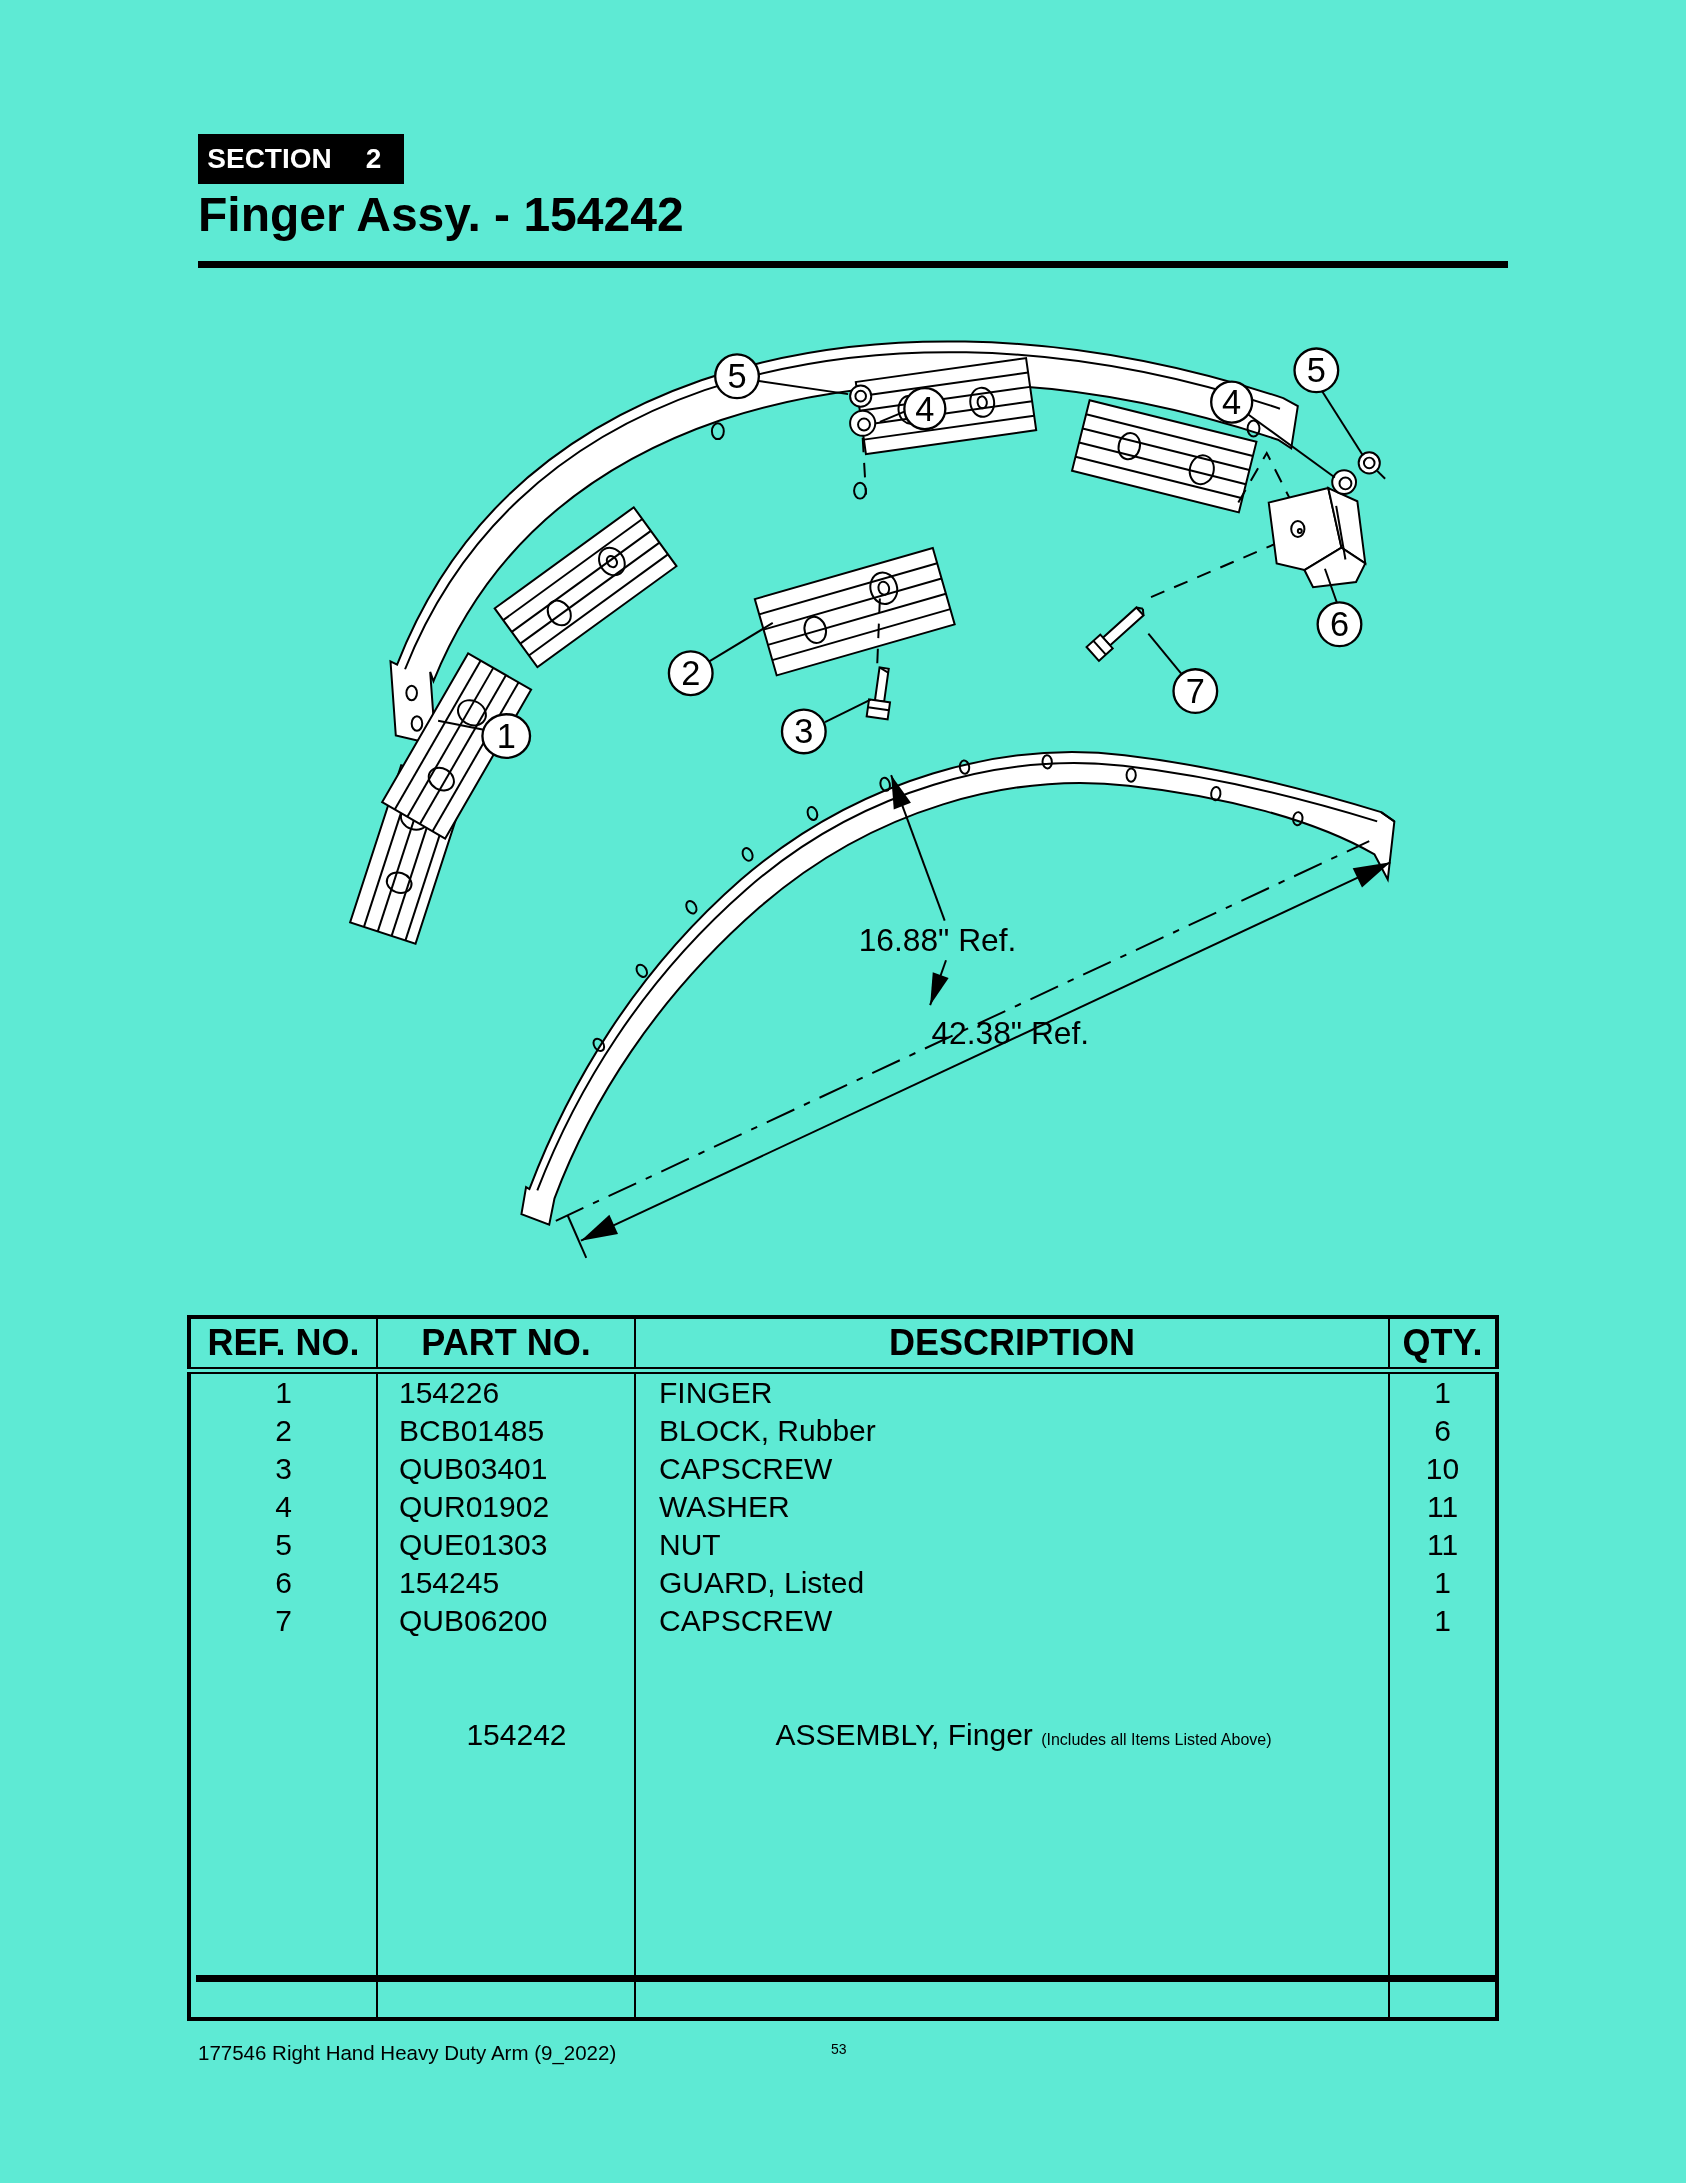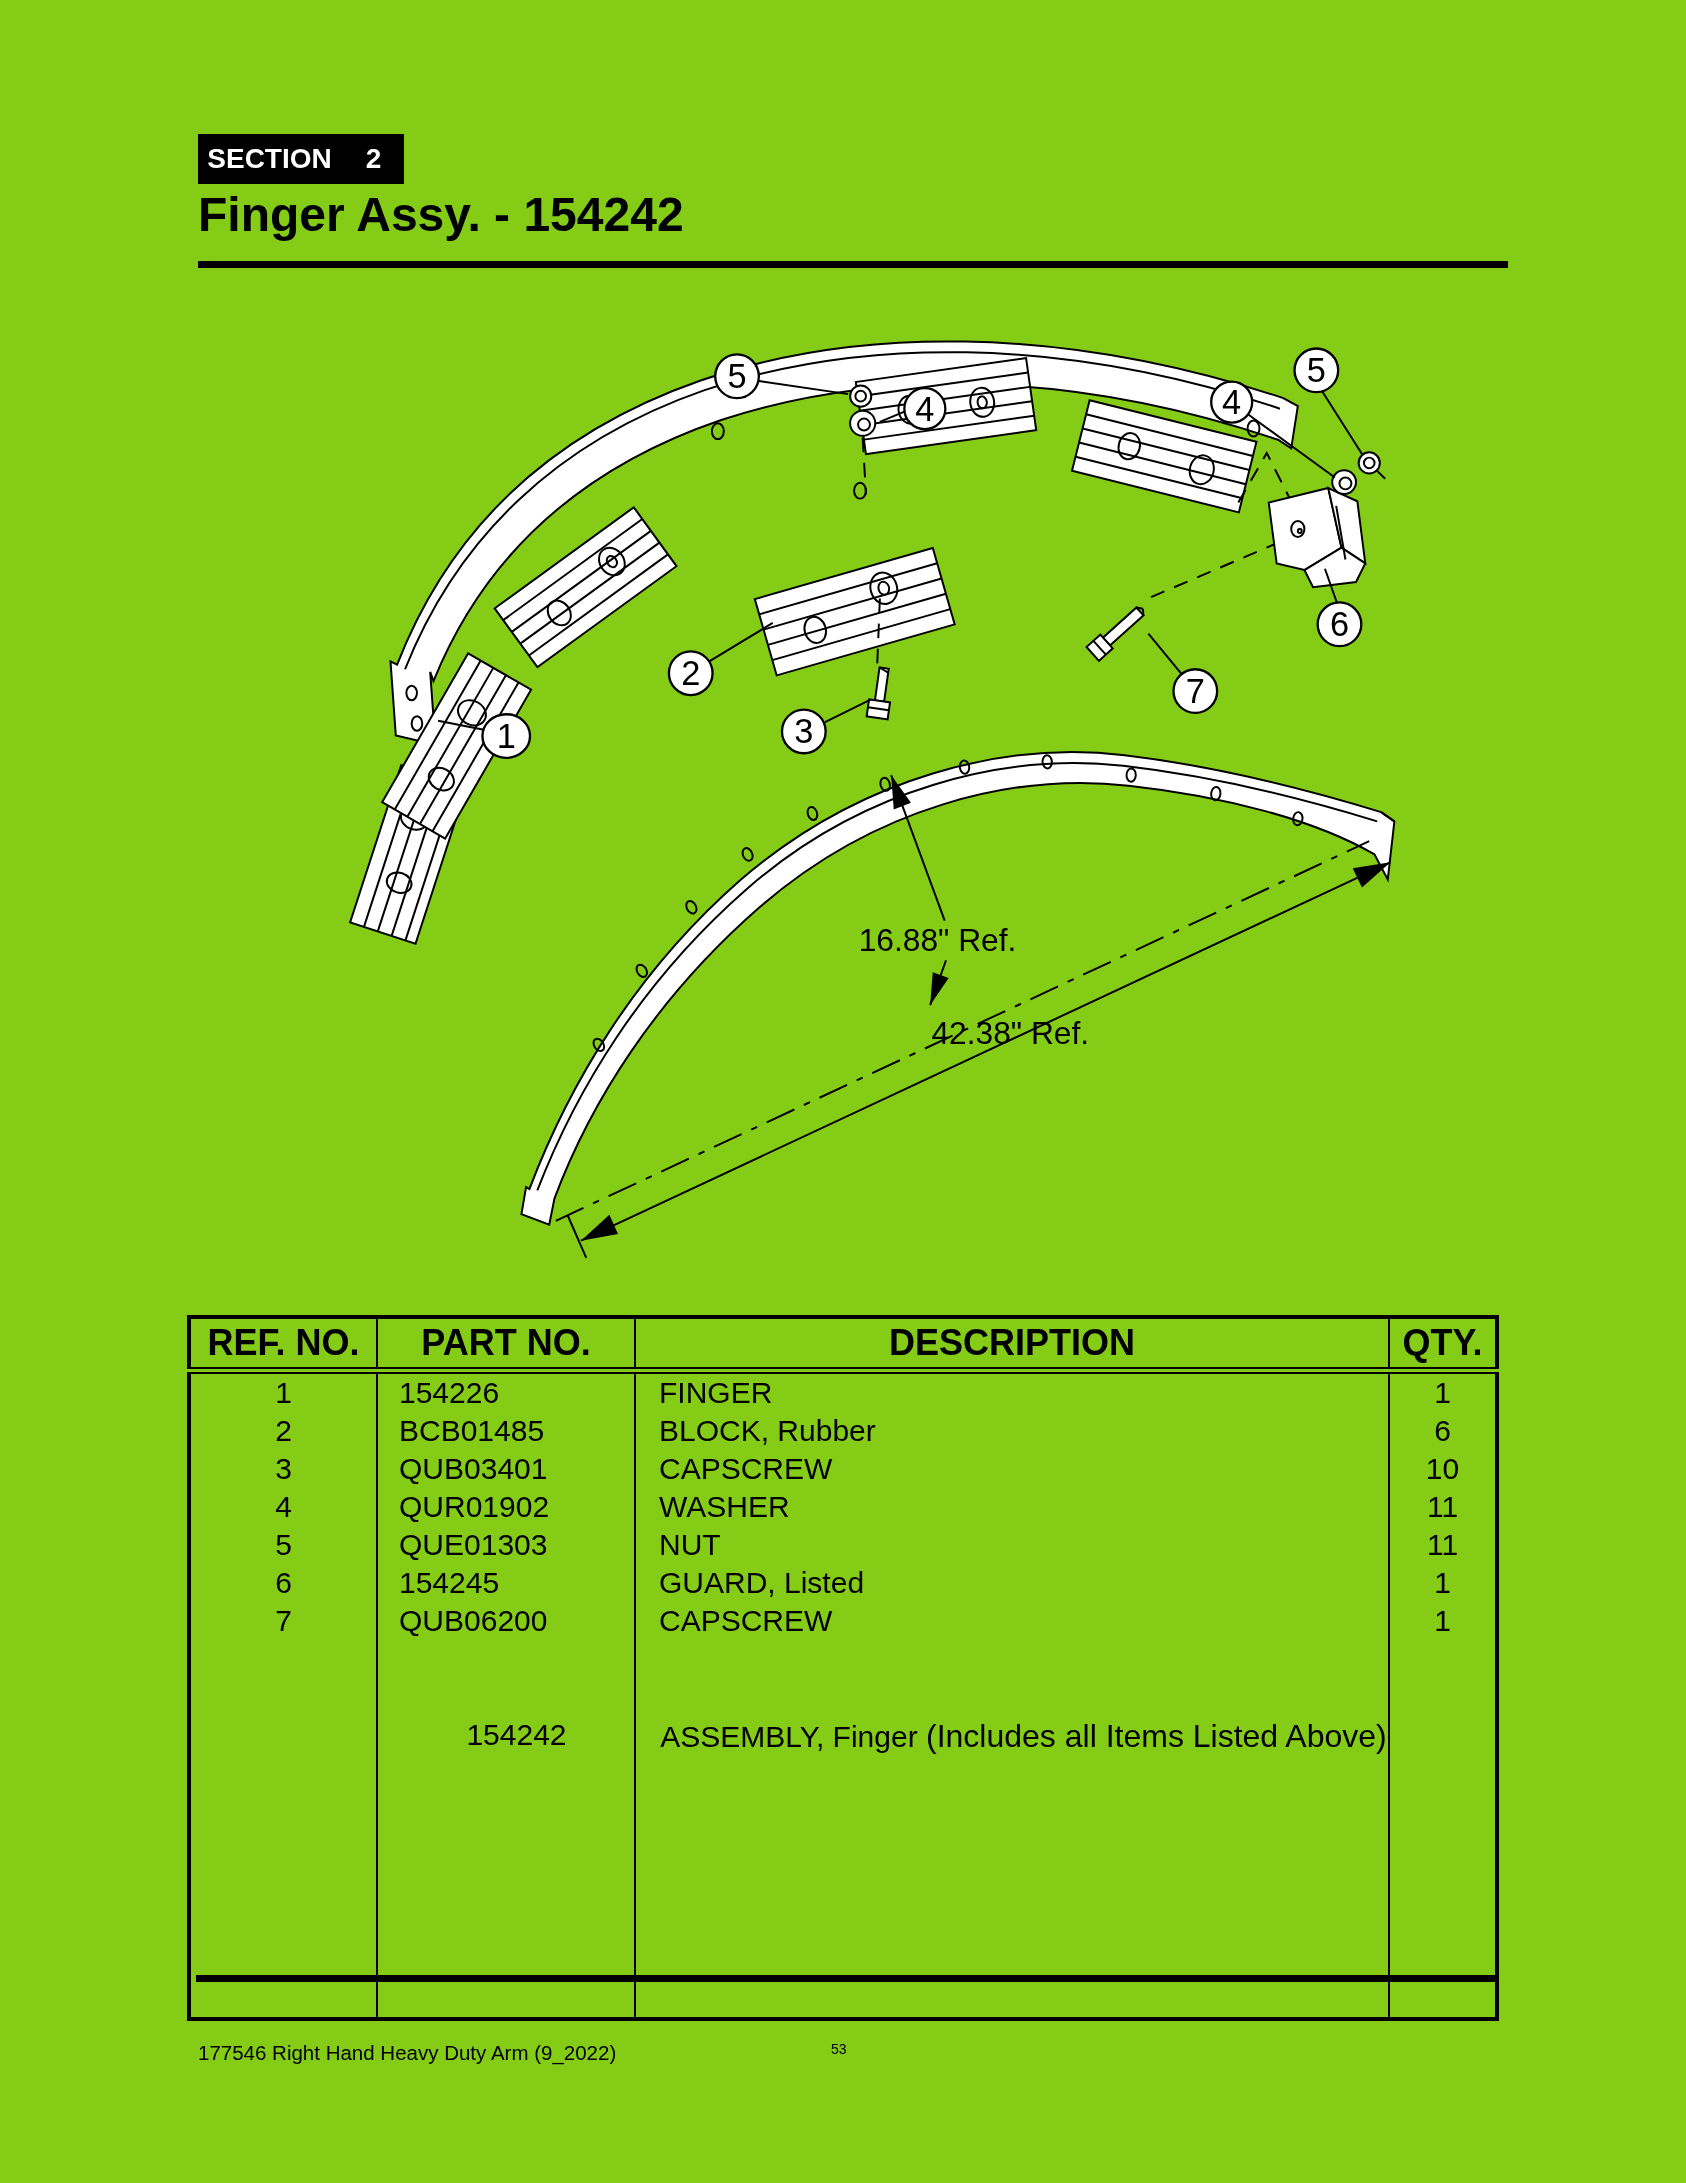--- a/index.html
+++ b/index.html
@@ -1,19 +1,19 @@
 <!DOCTYPE html>
 <html style="font-size:10.6px"><head>
 <meta charset="utf-8">
 <style>
   html,body{margin:0;padding:0;background:#888;}
   .page{
     position:relative;
     width:1687px;height:2183px;
-    background:#84cc16;
+    background:#5eead4;
     font-family:"Liberation Sans", sans-serif;
     color:#000;
     overflow:hidden;
   }
   
   .section-badge{
     position:absolute;left:198px;top:134px;
     width:206px;height:50px;
     background:#000;color:#fff;
     display:flex;align-items:center;
@@ -65,21 +65,21 @@
     border-bottom:7.3px double #000;text-align:center;
   }
   .parts-table td{height:38px;vertical-align:middle;}
   .col-ref{width:188px;} .col-part{width:258px;}
   .col-desc{width:754px;} .col-qty{width:108px;}
   td.c-ref{text-align:center;}
   td.c-part{text-align:left;padding-left:21px;}
   td.c-desc{text-align:left;padding-left:23px;margin-left:44px;}
   td.c-qty{text-align:center;}
   tr.assembly-row td{height:299px;vertical-align:top;padding-top:78px;text-align:center;}
-  .assembly-note{font-size:32px;}
+  .assembly-note{font-size:16px;}
   
   .footer-doc{position:absolute;left:198px;top:2041px;font-size:20.5px;}
   .footer-page{position:absolute;left:831px;top:2041px;font-size:14px;}
 </style>
 </head>
 <body>
 
 <div class="page">
 
   <div class="section-badge">

